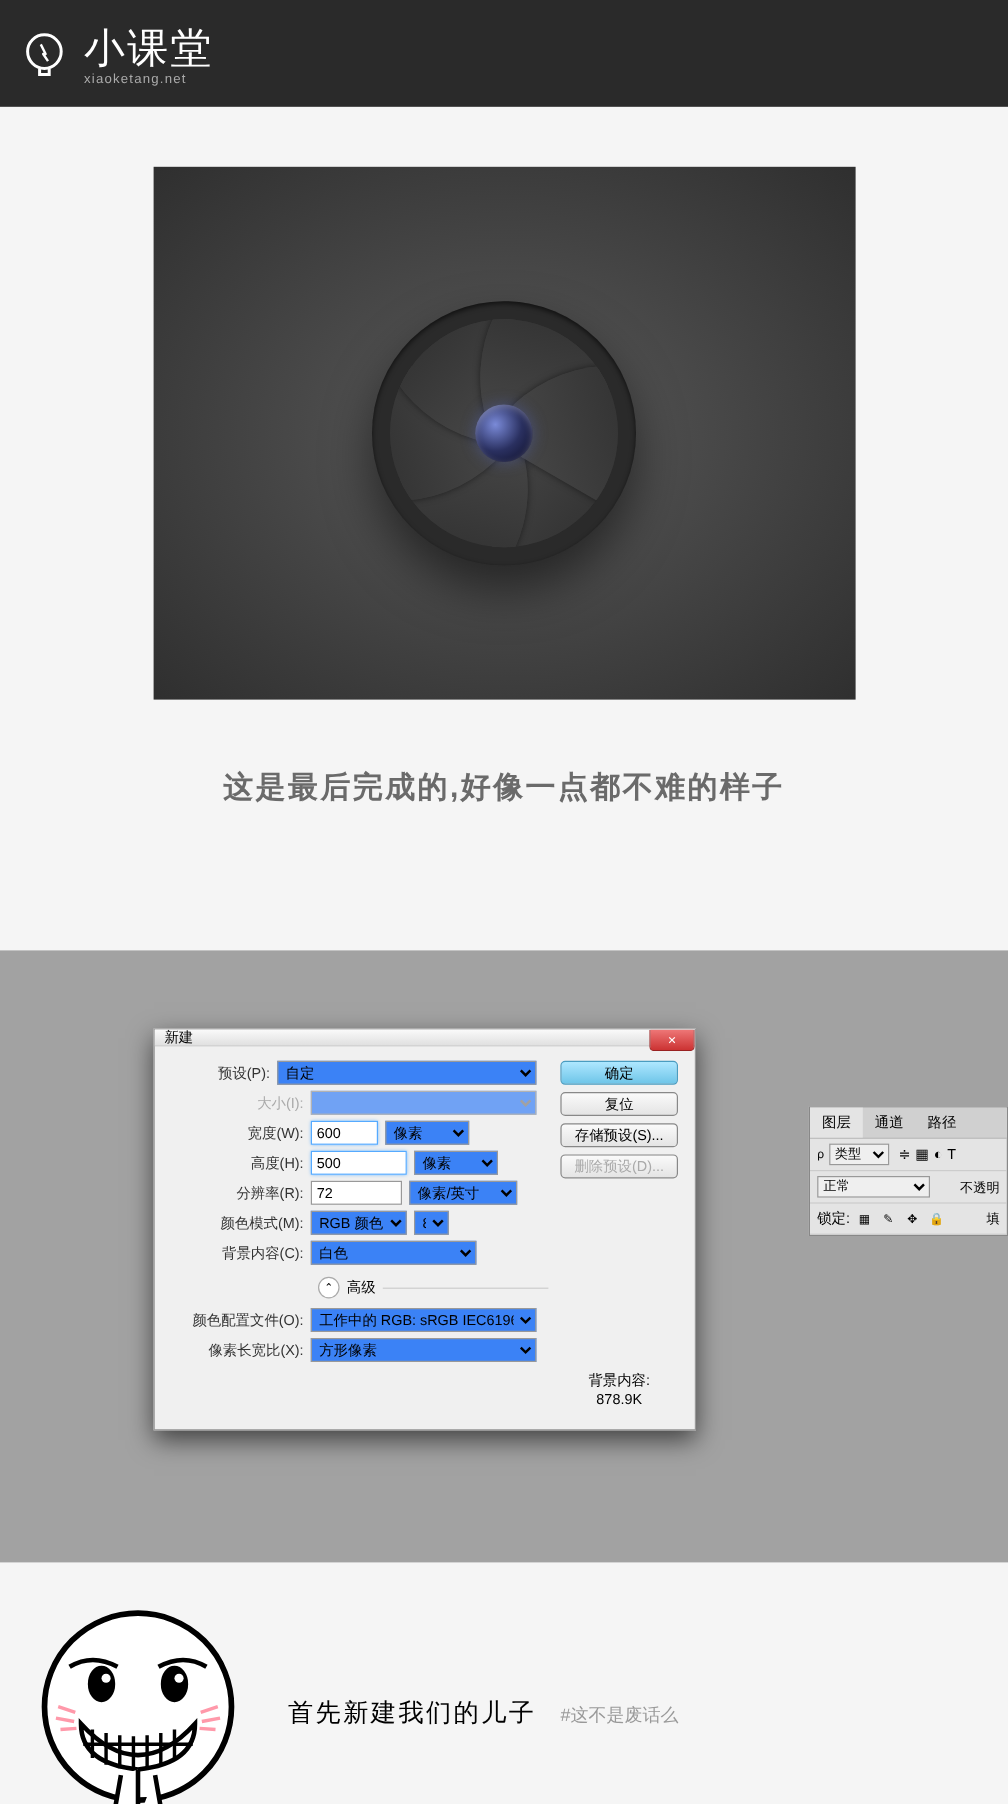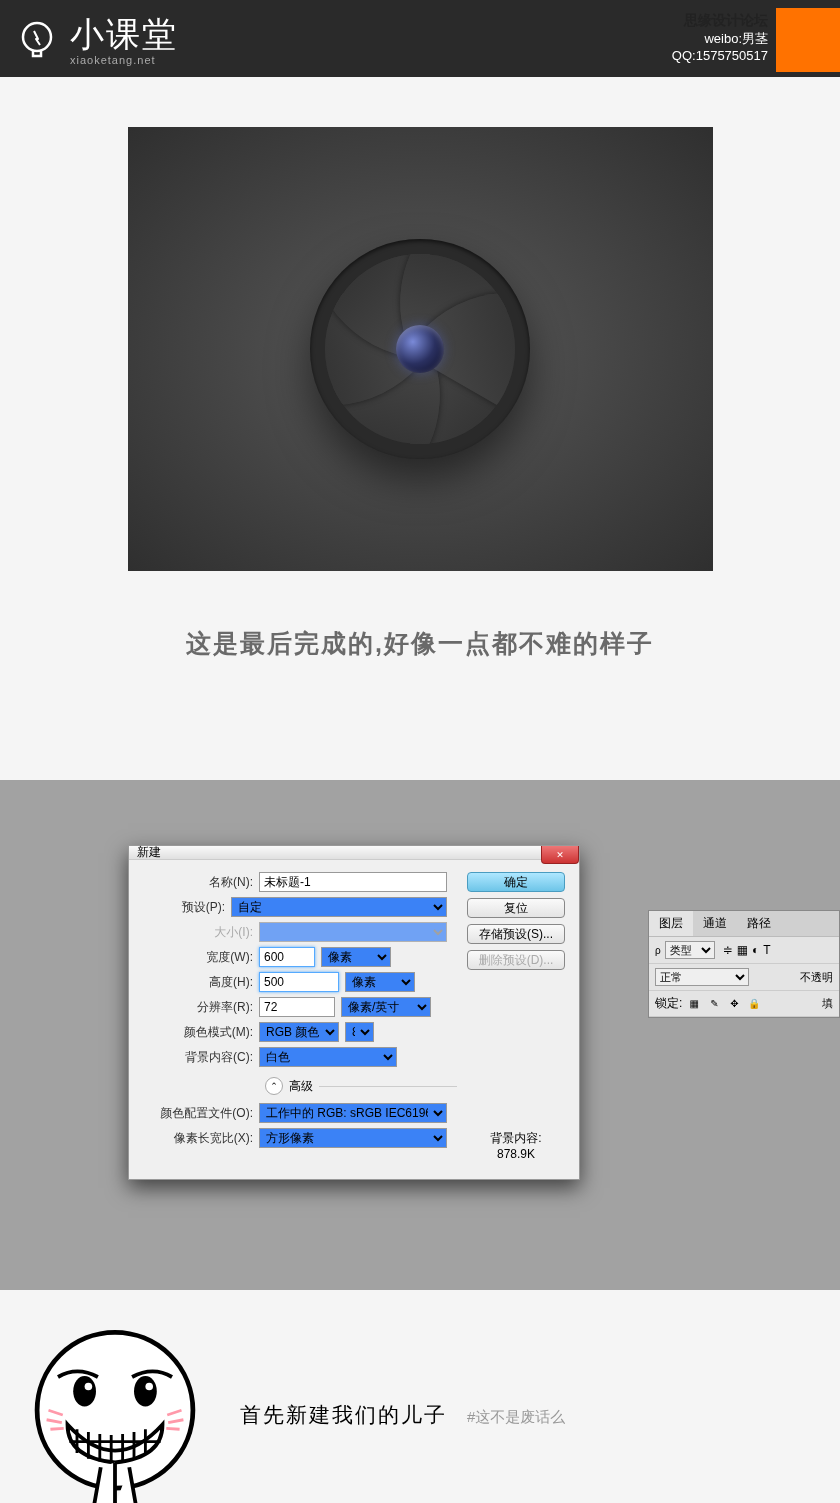--- a/index.html
+++ b/index.html
@@ -1,19 +1,19 @@
 <!DOCTYPE html>
 <html><head>
   <meta charset="utf-8">
   <style>
     * { margin: 0; padding: 0; box-sizing: border-box; }
     body { width: 840px; font-family: "Microsoft YaHei", sans-serif; background: #f5f5f5; }
     
     
-    .header { background: #2a2a2a; height: 77px; display: flex; align-items: center; justify-content: space-between; padding: 0 0 0 14px; }
+    .header { background: #2a2a2a; height: 89px; display: flex; align-items: center; justify-content: space-between; padding: 0 0 0 14px; }
     .logo-area { display: flex; align-items: center; gap: 10px; }
     .logo-icon { width: 46px; height: 46px; display: flex; align-items: center; justify-content: center; }
     .logo-text { color: #fff; }
     .logo-main { font-size: 34px; font-weight: 300; letter-spacing: 2px; }
     .logo-sub { font-size: 11px; color: #aaa; margin-top: -4px; letter-spacing: 1px; }
     .header-right { display: flex; align-items: flex-start; }
     .header-info { text-align: right; color: #fff; font-size: 13px; padding: 6px 8px 0 0; }
     .header-info .forum { color: #222; font-weight: bold; font-size: 14px; }
     .orange-box { width: 64px; height: 64px; background: #ff7200; margin-top: 2px; }
     
@@ -44,21 +44,21 @@
     .unit-sel { width: 70px; margin-left: 6px; }
     .dlg-btn { display: block; width: 100%; height: 20px; border: 1px solid #888; border-radius: 4px; background: linear-gradient(#fafafa, #e4e4e4); font-size: 12px; margin-bottom: 6px; cursor: pointer; }
     .dlg-btn.primary { background: linear-gradient(#aee7ff, #6ec5e8); border-color: #4a9cc0; }
     .dlg-btn.disabled { color: #aaa; }
     .divider-row { display: flex; align-items: center; margin: 10px 0 8px; font-size: 12px; }
     .expand-icon { width: 18px; height: 18px; border: 1px solid #aaa; border-radius: 50%; display: flex; align-items: center; justify-content: center; font-size: 9px; margin: 0 6px 0 122px; background: #fff; }
     .divider-line { flex: 1; border-top: 1px solid #ccc; margin-left: 6px; }
     .size-info { text-align: center; font-size: 12px; margin-top: 160px; }
     
     
-    .layers-panel { position: absolute; right: 0; top: 130px; width: 192px; background: #e4e4e4; border: 1px solid #888; font-size: 12px; }
+    .layers-panel { position: absolute; right: 0; top: 130px; width: 166px; background: #e4e4e4; border: 1px solid #888; font-size: 12px; }
     .panel-tabs { display: flex; border-bottom: 1px solid #bbb; background: #d0d0d0; }
     .panel-tab { padding: 4px 10px; font-size: 12px; cursor: pointer; }
     .panel-tab.active { background: #e4e4e4; }
     .panel-row { display: flex; align-items: center; padding: 4px 6px; gap: 4px; border-bottom: 1px solid #ccc; }
     .small-sel { height: 18px; font-size: 11px; border: 1px solid #999; }
     .lock-row .ico { width: 16px; height: 16px; display: inline-flex; align-items: center; justify-content: center; font-size: 10px; }
     
     
     .footer { padding: 30px 20px 40px; display: flex; align-items: center; gap: 30px; }
     .meme { width: 190px; height: 190px; flex-shrink: 0; }
@@ -75,28 +75,20 @@
       <svg width="44" height="44" viewBox="0 0 44 44">
           <circle cx="22" cy="20" r="14" fill="none" stroke="#fff" stroke-width="2.5"></circle>
           <path d="M18 34 L18 39 L26 39 L26 34" fill="none" stroke="#fff" stroke-width="2.5"></path>
           <path d="M19 14 L23 22 L21 22 L25 28" fill="none" stroke="#fff" stroke-width="2" stroke-linejoin="round"></path>
         </svg>
     </div>
     <div class="logo-text">
       <div class="logo-main">小课堂</div>
       <div class="logo-sub">xiaoketang.net</div>
     </div>
-  </div>
-  <div class="header-right">
-    <div class="header-info">
-      <div class="forum">思缘设计论坛</div>
-      <div>weibo:男茎</div>
-      <div>QQ:1575750517</div>
-    </div>
-    <div class="orange-box"></div>
   </div>
 </div>
 
 <div class="preview-section">
   <div class="preview-canvas">
     <div class="aperture-container">
       <div class="aperture-ring">
         <div class="aperture-inner">
           <div class="blade" style="transform: rotate(0deg) translate(-10px,-10px)"></div>
           <div class="blade" style="transform: rotate(60deg) translate(-10px,-10px)"></div>
@@ -113,24 +105,20 @@
 </div>
 
 <div class="dialog-section">
   <div class="dialog">
     <div class="dialog-title-bar">
       <span>新建</span>
       <div class="close-btn">✕</div>
     </div>
     <div class="dialog-body">
       <div class="form-area">
-        <div class="form-row">
-          <div class="form-label">名称(N):</div>
-          <input class="form-input" style="width: 188px;" value="未标题-1">
-        </div>
         <div class="form-row">
           <div class="form-label" style="width:88px">预设(P):</div>
           <select class="form-select" style="width:216px"><option>自定</option></select>
         </div>
         <div class="form-row">
           <div class="form-label disabled">大小(I):</div>
           <select class="form-select" style="width:188px" disabled=""></select>
         </div>
         <div class="form-row">
           <div class="form-label">宽度(W):</div>

